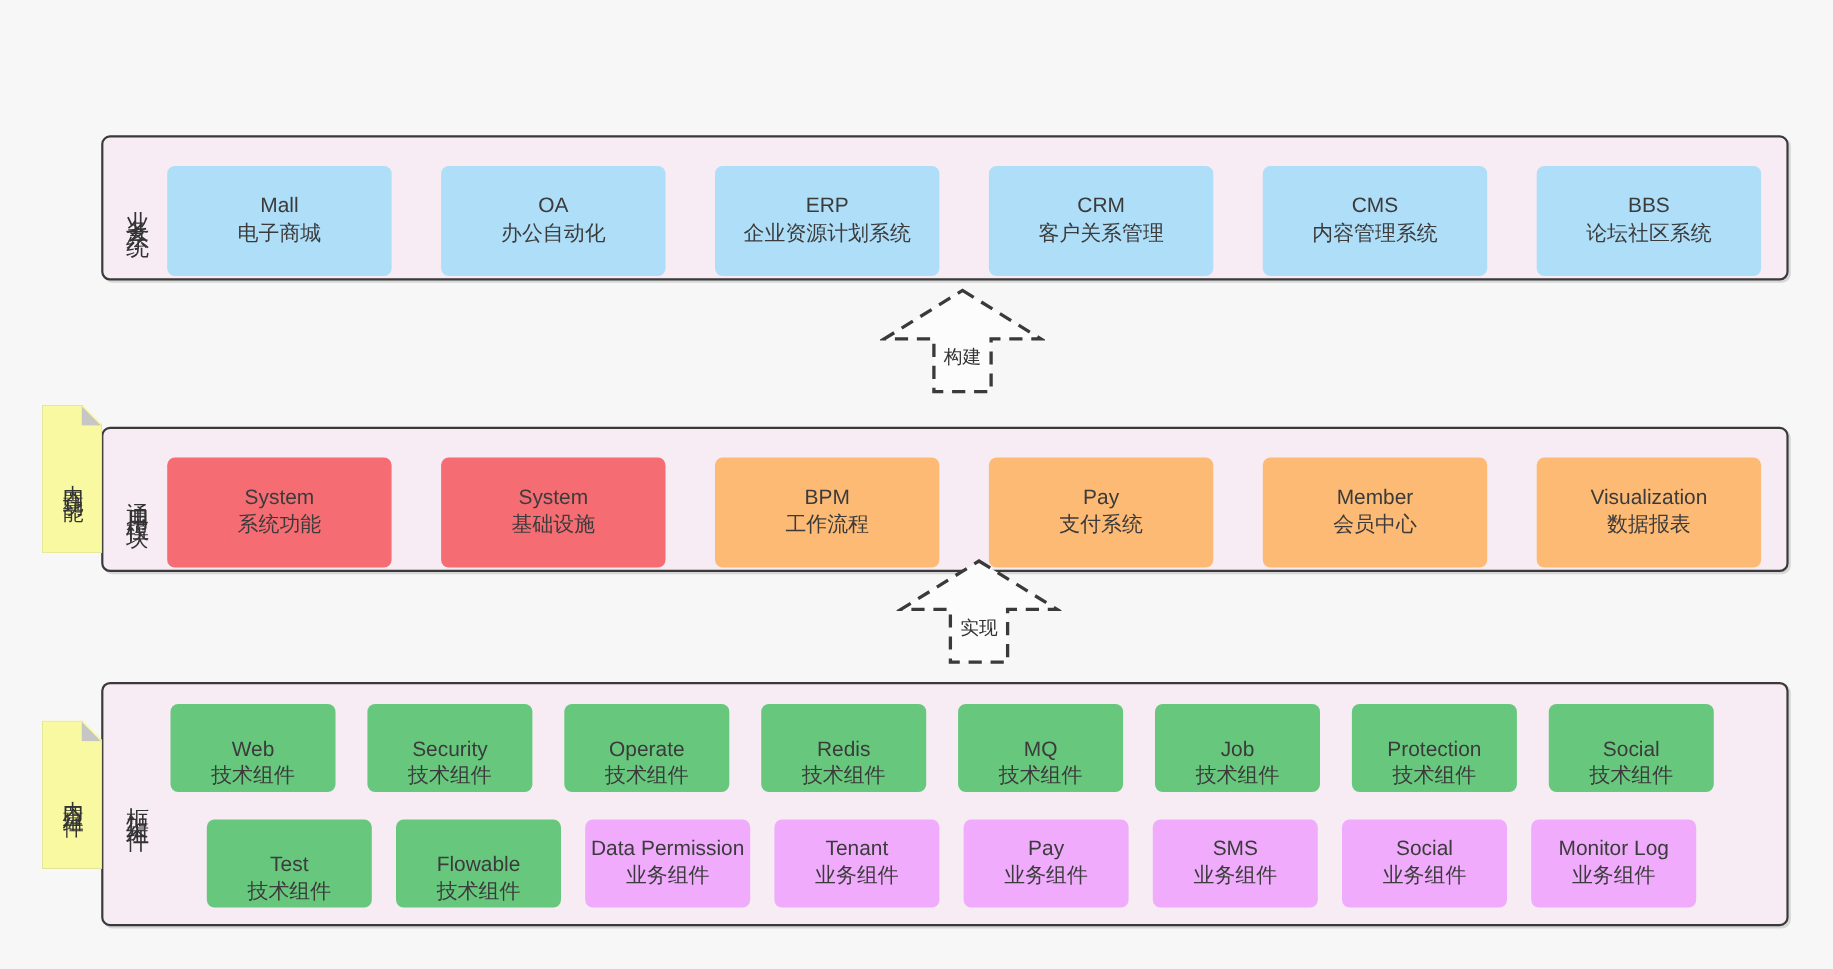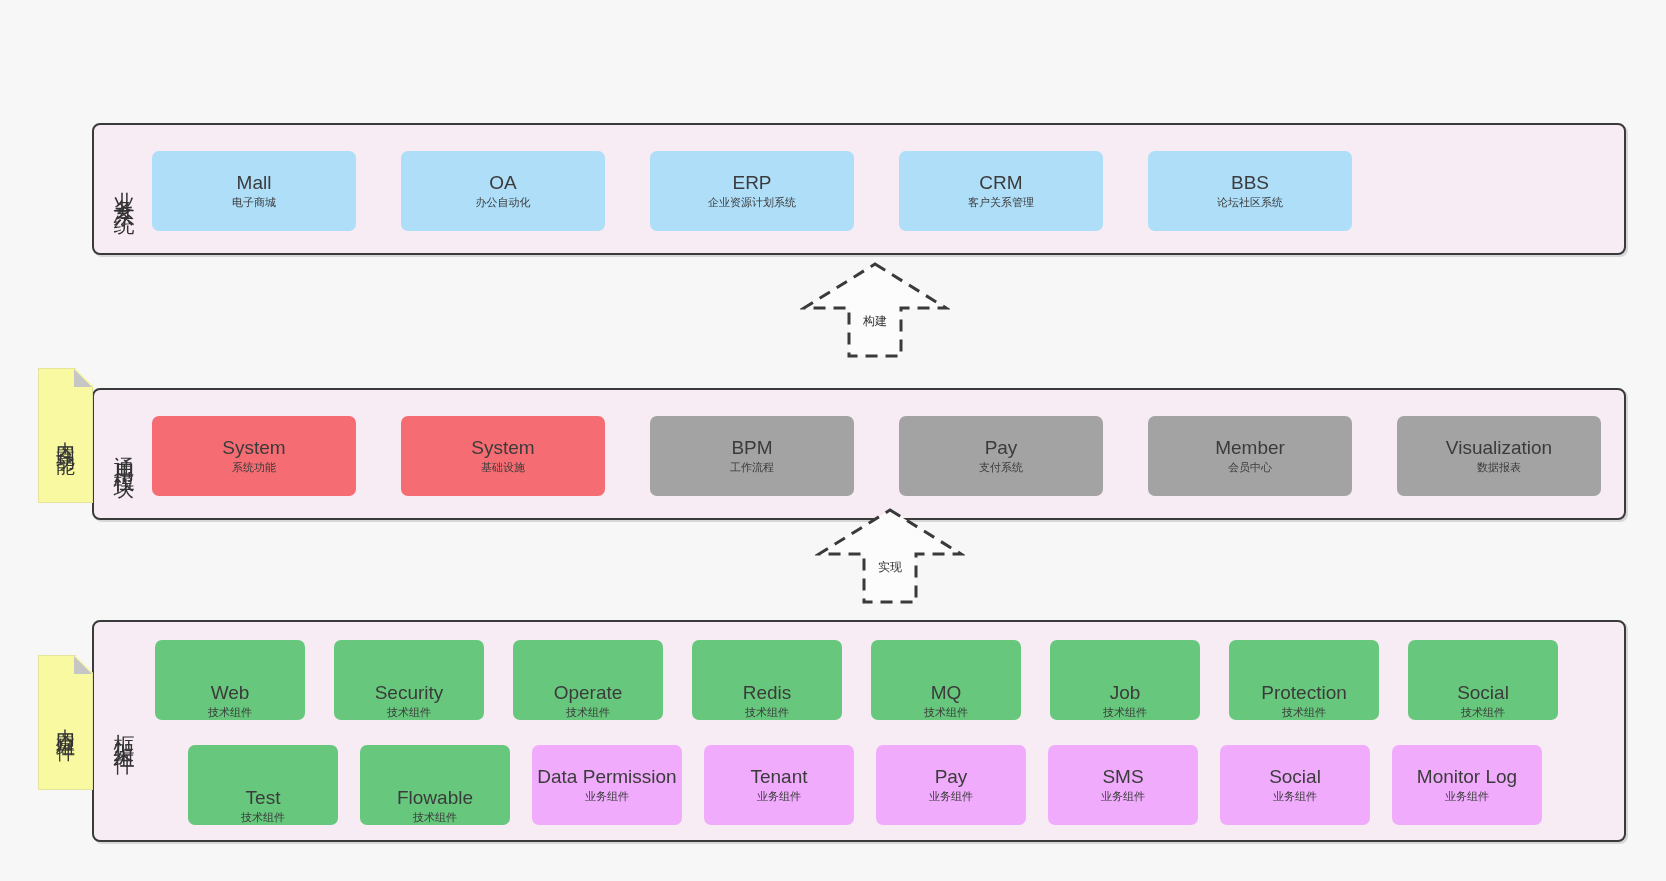--- a/index.html
+++ b/index.html
@@ -22,27 +22,27 @@
 
   .row { position:absolute; display:flex; }
   .row-6  { left:58px; top:26px; gap:45px; }
   .row-8a { left:61px; top:18px;  gap:29px; }
   .row-8b { left:61px; top:123px; gap:22px;padding-left:33px; }
 
   .box {
     box-sizing:border-box; border-radius:7px; color:#3b3b3b; text-align:center;
     display:flex; flex-direction:column; align-items:center; justify-content:center;
   }
-  .box-6 { width:204px; height:80px; }
+  .box-6 { width:204px; height:100px; }
   .box-8 { width:150px; height:80px; }
   .box .en { font-size:19px; line-height:1.25; }
-  .box .zh { font-size:11px; line-height:1.4; }
+  .box .zh { font-size:19px; line-height:1.4; }
   .blue   { background:#aedef8; }
   .red    { background:#f56d73; }
-  .pink   { background:#a3a3a3; }
+  .pink   { background:#fdba74; }
   .green  { background:#67c87d;justify-content:flex-end; }
   .lgreen { background:#f0abfc; }
 
   .note {
     position:absolute; left:38px; width:55px; height:135px; z-index:3; box-sizing:border-box;
     background:#f9f9a1; border:1px solid #e4e49a;
     clip-path:polygon(0 0, calc(100% - 18px) 0, 100% 18px, 100% 100%, 0 100%);
     display:flex; align-items:center; justify-content:center;
   }
   .note-modules    { top:368px; }
@@ -55,21 +55,21 @@
     writing-mode:vertical-rl; text-orientation:upright;
     font-size:19px; letter-spacing:5px; color:#333; white-space:nowrap;
   }
 
   .arrow { position:absolute; width:150px; height:100px; z-index:2; }
   .arrow-build     { left:800px; top:260px; }
   .arrow-implement { left:815px; top:506px; }
   .arrow svg { position:absolute; inset:0; width:100%; height:100%; }
   .arrow-label {
     position:absolute; left:50%; top:53px; transform:translateX(-50%);
-    font-size:12px; color:#333; background:#fcfcfc; padding:0 3px; white-space:nowrap;
+    font-size:17px; color:#333; background:#fcfcfc; padding:0 3px; white-space:nowrap;
   }
 </style>
 </head>
 <body>
 
 <div class="stage">
 
   <div class="layer layer-business">
     <div class="layer-label">业务系统</div>
     <div class="row row-6">
@@ -81,20 +81,24 @@
         <div class="en">OA</div>
         <div class="zh">办公自动化</div>
       </div>
       <div class="box box-6 blue">
         <div class="en">ERP</div>
         <div class="zh">企业资源计划系统</div>
       </div>
       <div class="box box-6 blue">
         <div class="en">CRM</div>
         <div class="zh">客户关系管理</div>
+      </div>
+      <div class="box box-6 blue">
+        <div class="en">CMS</div>
+        <div class="zh">内容管理系统</div>
       </div>
       <div class="box box-6 blue">
         <div class="en">BBS</div>
         <div class="zh">论坛社区系统</div>
       </div>
     </div>
   </div>
 
   <div class="arrow arrow-build">
     <svg viewBox="0 0 150 100">

